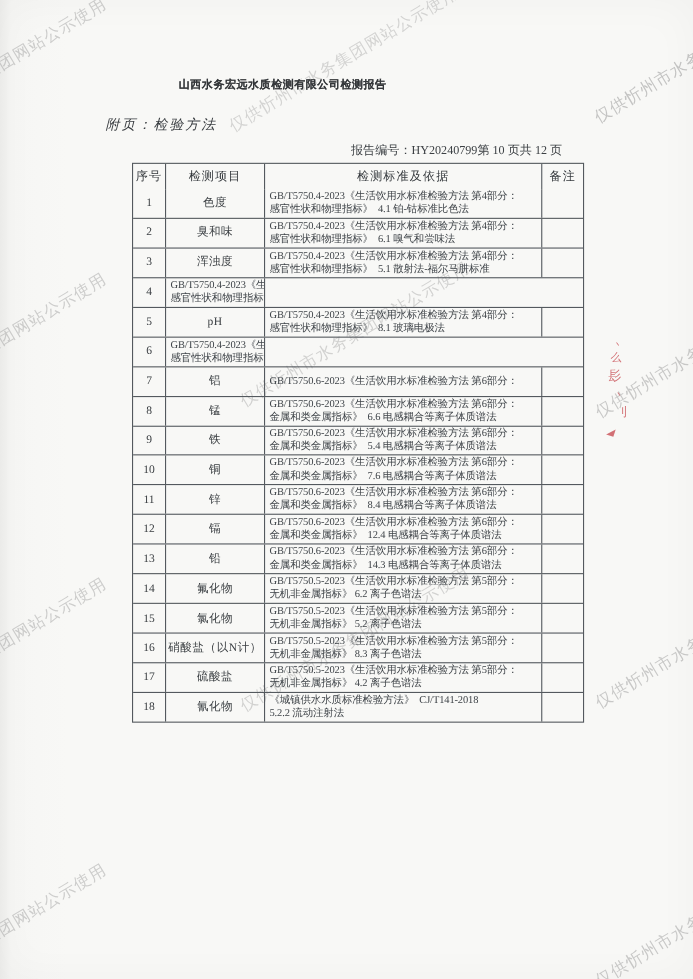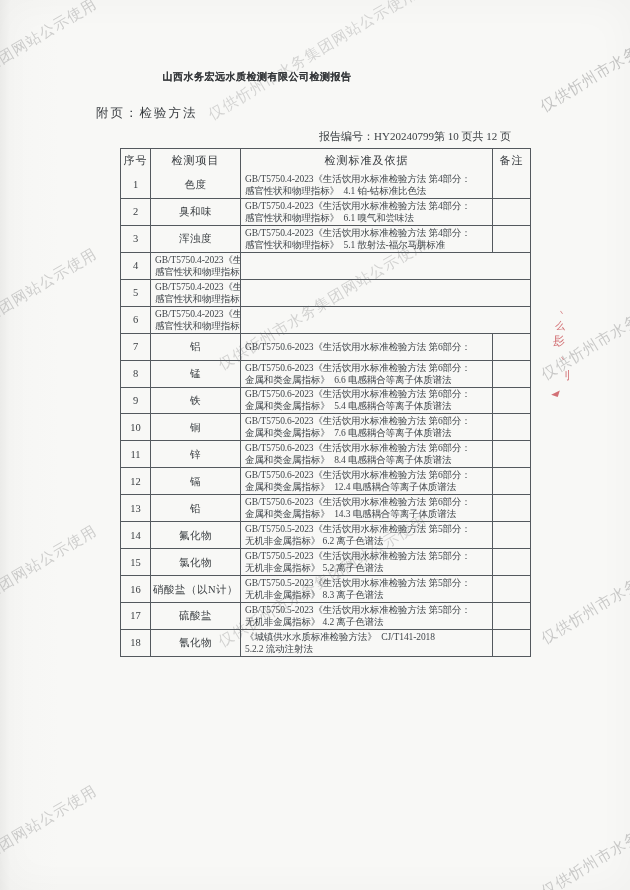--- a/index.html
+++ b/index.html
@@ -42,21 +42,21 @@
   .sf4{left:10px;top:60px;font-size:11px;}
   .sf5{left:2px;top:78px;font-size:9px;transform:rotate(18deg);display:inline-block;}
   
   .title{
     position:absolute;left:0;top:70px;width:514px;text-align:center;
     font-size:10px;font-weight:bold;letter-spacing:.5px;color:#333639;
     text-shadow:0 0 .4px rgba(51,54,57,.7);
   }
   .subtitle{
     position:absolute;left:96px;top:105px;
-    font-size:12.5px;letter-spacing:2px;color:#393d41;
+    font-size:12.5px;letter-spacing:2px;color:#393d41;font-style:italic;
   }
   .meta{
     position:absolute;left:108px;top:129px;width:403px;
     display:flex;justify-content:flex-end;
     font-size:11px;color:#3c4044;
   }
   
   .tbl{
     position:absolute;left:108px;top:148px;width:411px;
     border:1px solid #54595e;box-sizing:border-box;
@@ -157,20 +157,21 @@
     <div class="cell c-no">4</div>
     <div class="cell c-std">
       <div>GB/T5750.4-2023《生活饮用水标准检验方法 第4部分：</div>
       <div>感官性状和物理指标》  7.1 直接观察法</div>
     </div>
     <div class="cell c-note"></div>
   </div>
 
   <div class="trow">
     <div class="cell c-no">5</div>
+    <div class="cell c-item">pH</div>
     <div class="cell c-std">
       <div>GB/T5750.4-2023《生活饮用水标准检验方法 第4部分：</div>
       <div>感官性状和物理指标》  8.1 玻璃电极法</div>
     </div>
     <div class="cell c-note"></div>
   </div>
 
   <div class="trow">
     <div class="cell c-no">6</div>
     <div class="cell c-std">

